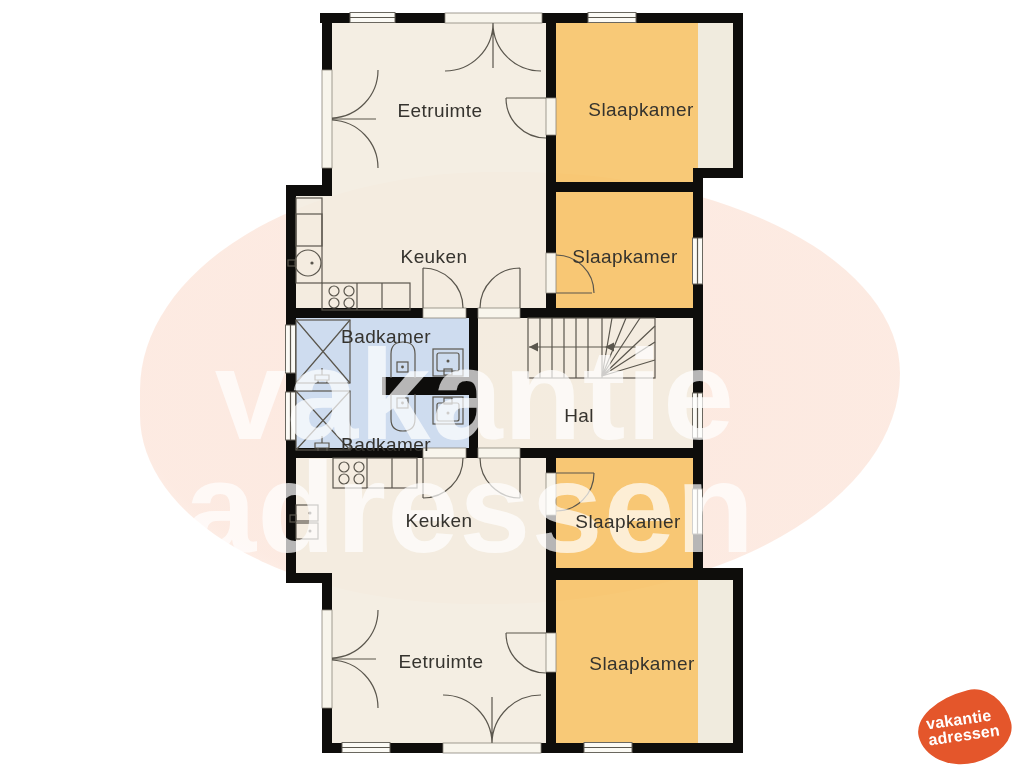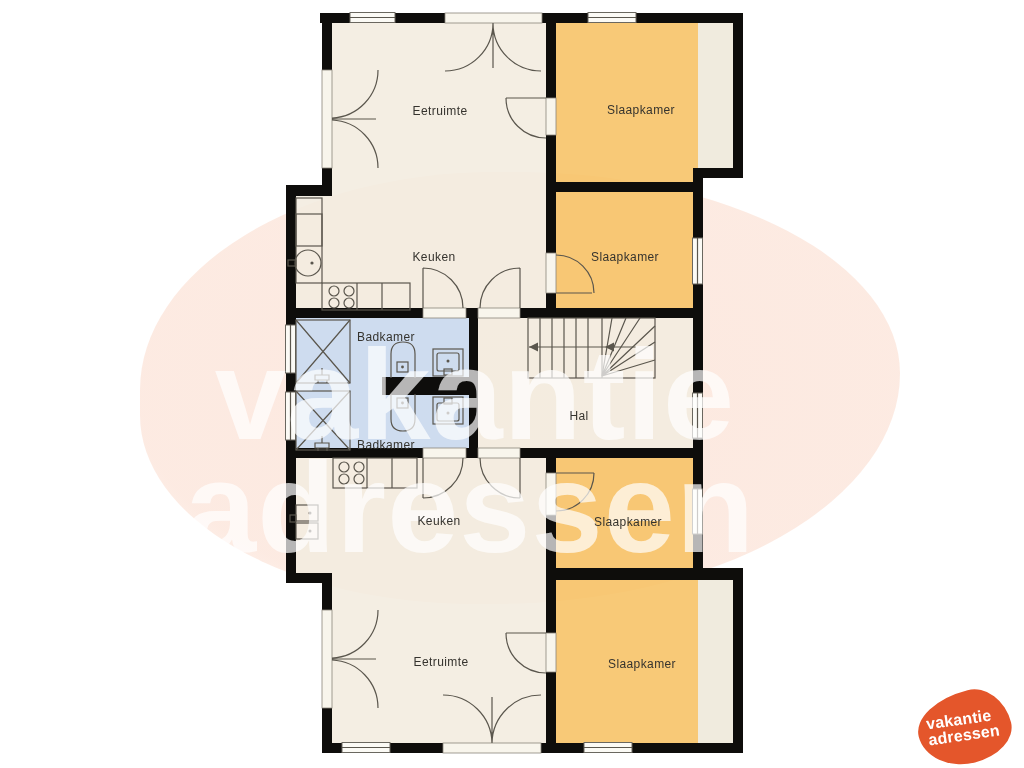--- a/index.html
+++ b/index.html
@@ -25,21 +25,21 @@
   .floor-orange{fill:var(--floor-orange);}
   .floor-blue{fill:var(--floor-blue);}
   .floor-strip{fill:var(--floor-strip);}
   .ln{stroke:var(--line);stroke-width:1.2;fill:none;}
   .lnf{fill:var(--line);stroke:none;}
   .thresh{fill:#f8f5ec;stroke:#8a867c;stroke-width:0.8;}
   .win{fill:#fbfaf5;stroke:#6a675f;stroke-width:1;}
 
   .room-label{
     position:absolute;z-index:4;transform:translate(-50%,-50%);
-    font-size:12px;color:var(--label);letter-spacing:.4px;white-space:nowrap;text-align:right;
+    font-size:19px;color:var(--label);letter-spacing:.4px;white-space:nowrap;text-align:right;
   }
   .wm-text{
     position:absolute;z-index:3;transform:translate(-50%,-50%);
     font-size:128px;font-weight:bold;color:rgba(255,255,255,0.70);
     letter-spacing:1px;white-space:nowrap;line-height:1;
   }
   .brand{position:absolute;left:905px;top:686px;width:115px;height:80px;z-index:5;}
   .brand-blob{
     position:absolute;left:13px;top:6px;width:93px;height:72px;
     background:var(--logo-orange);

